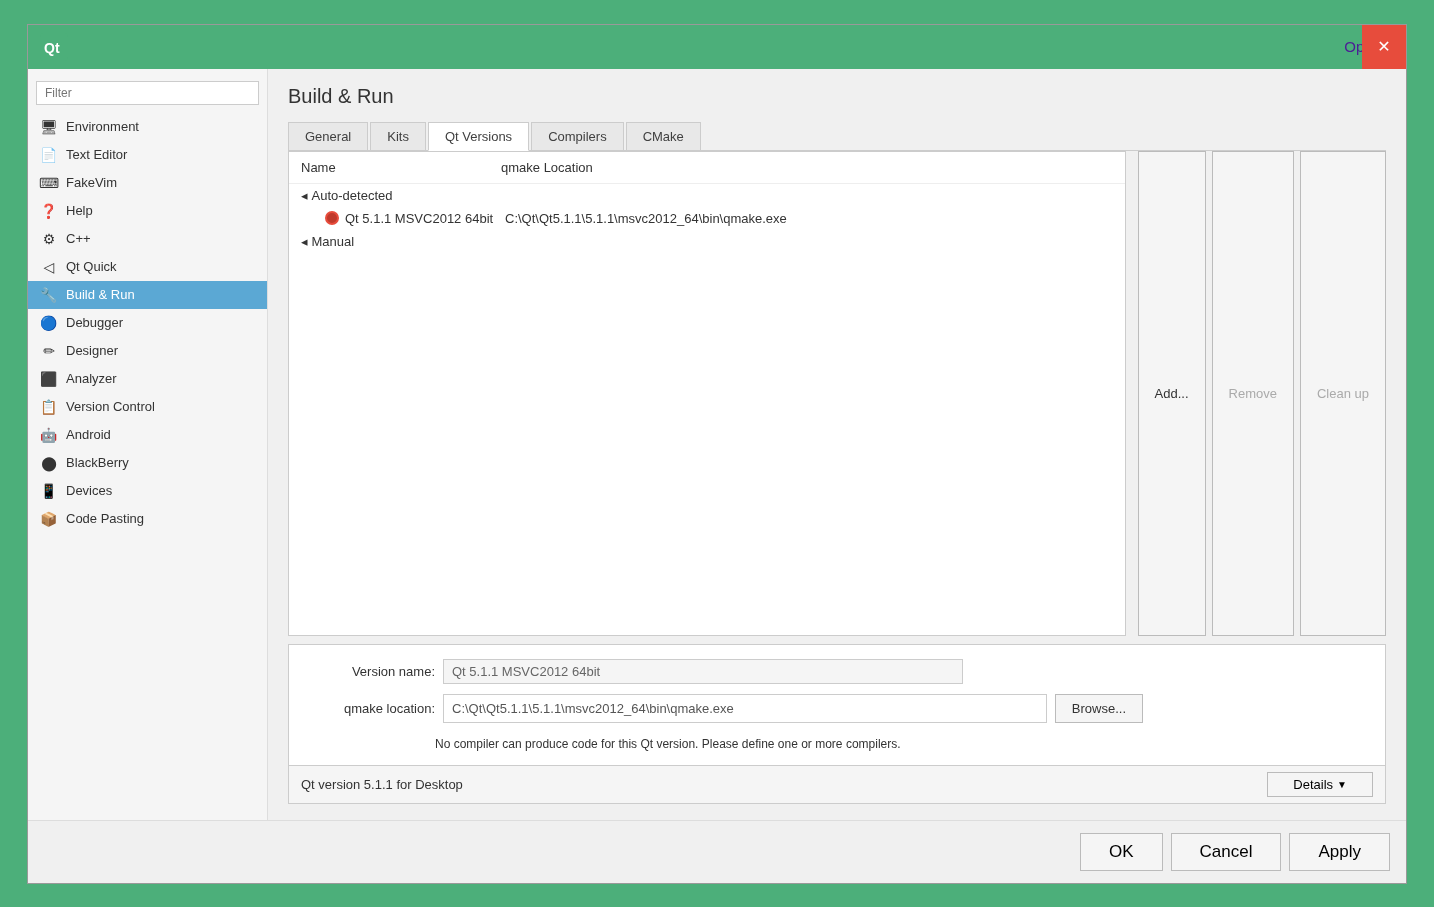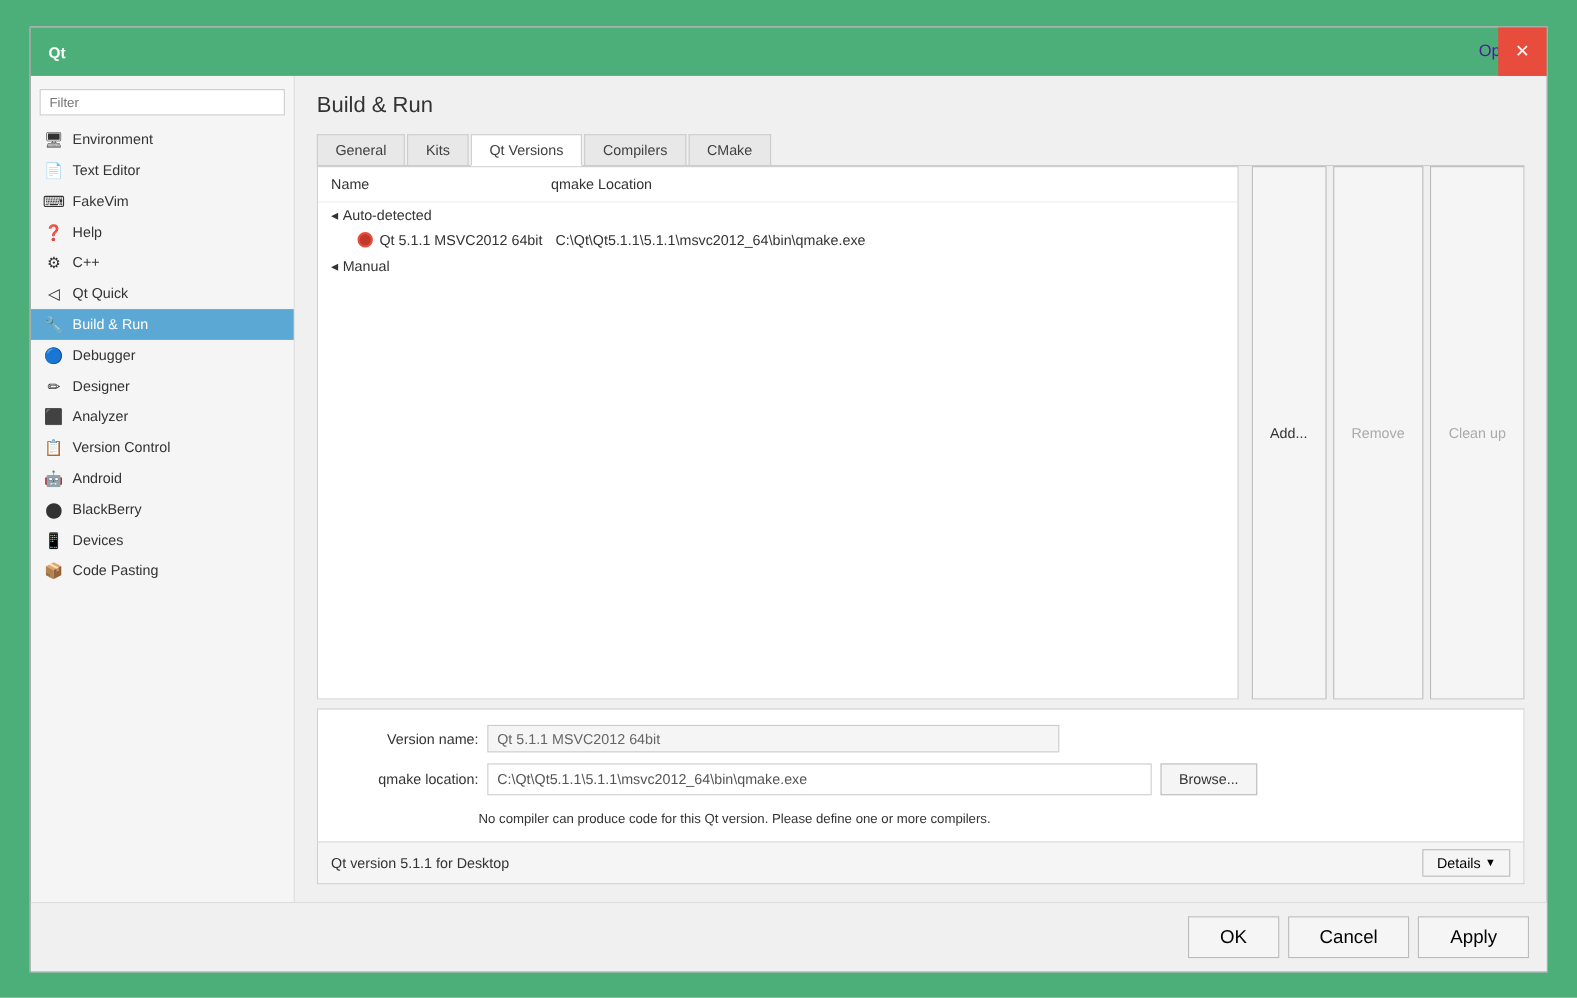--- a/index.html
+++ b/index.html
@@ -262,21 +262,21 @@
       border: 1px solid #ccc;
       border-top: none;
       background: #f5f5f5;
       padding: 6px 12px;
     }
     .status-text {
       color: #333;
       font-size: 13px;
     }
     .details-btn {
-      padding: 4px 12px;
+      padding: 4px 25px;
       border: 1px solid #bbb;
       background: #f5f5f5;
       cursor: pointer;
       font-size: 13px;
       display: flex;
       align-items: center;
       gap: 4px;
     }
     .footer {
       display: flex;

